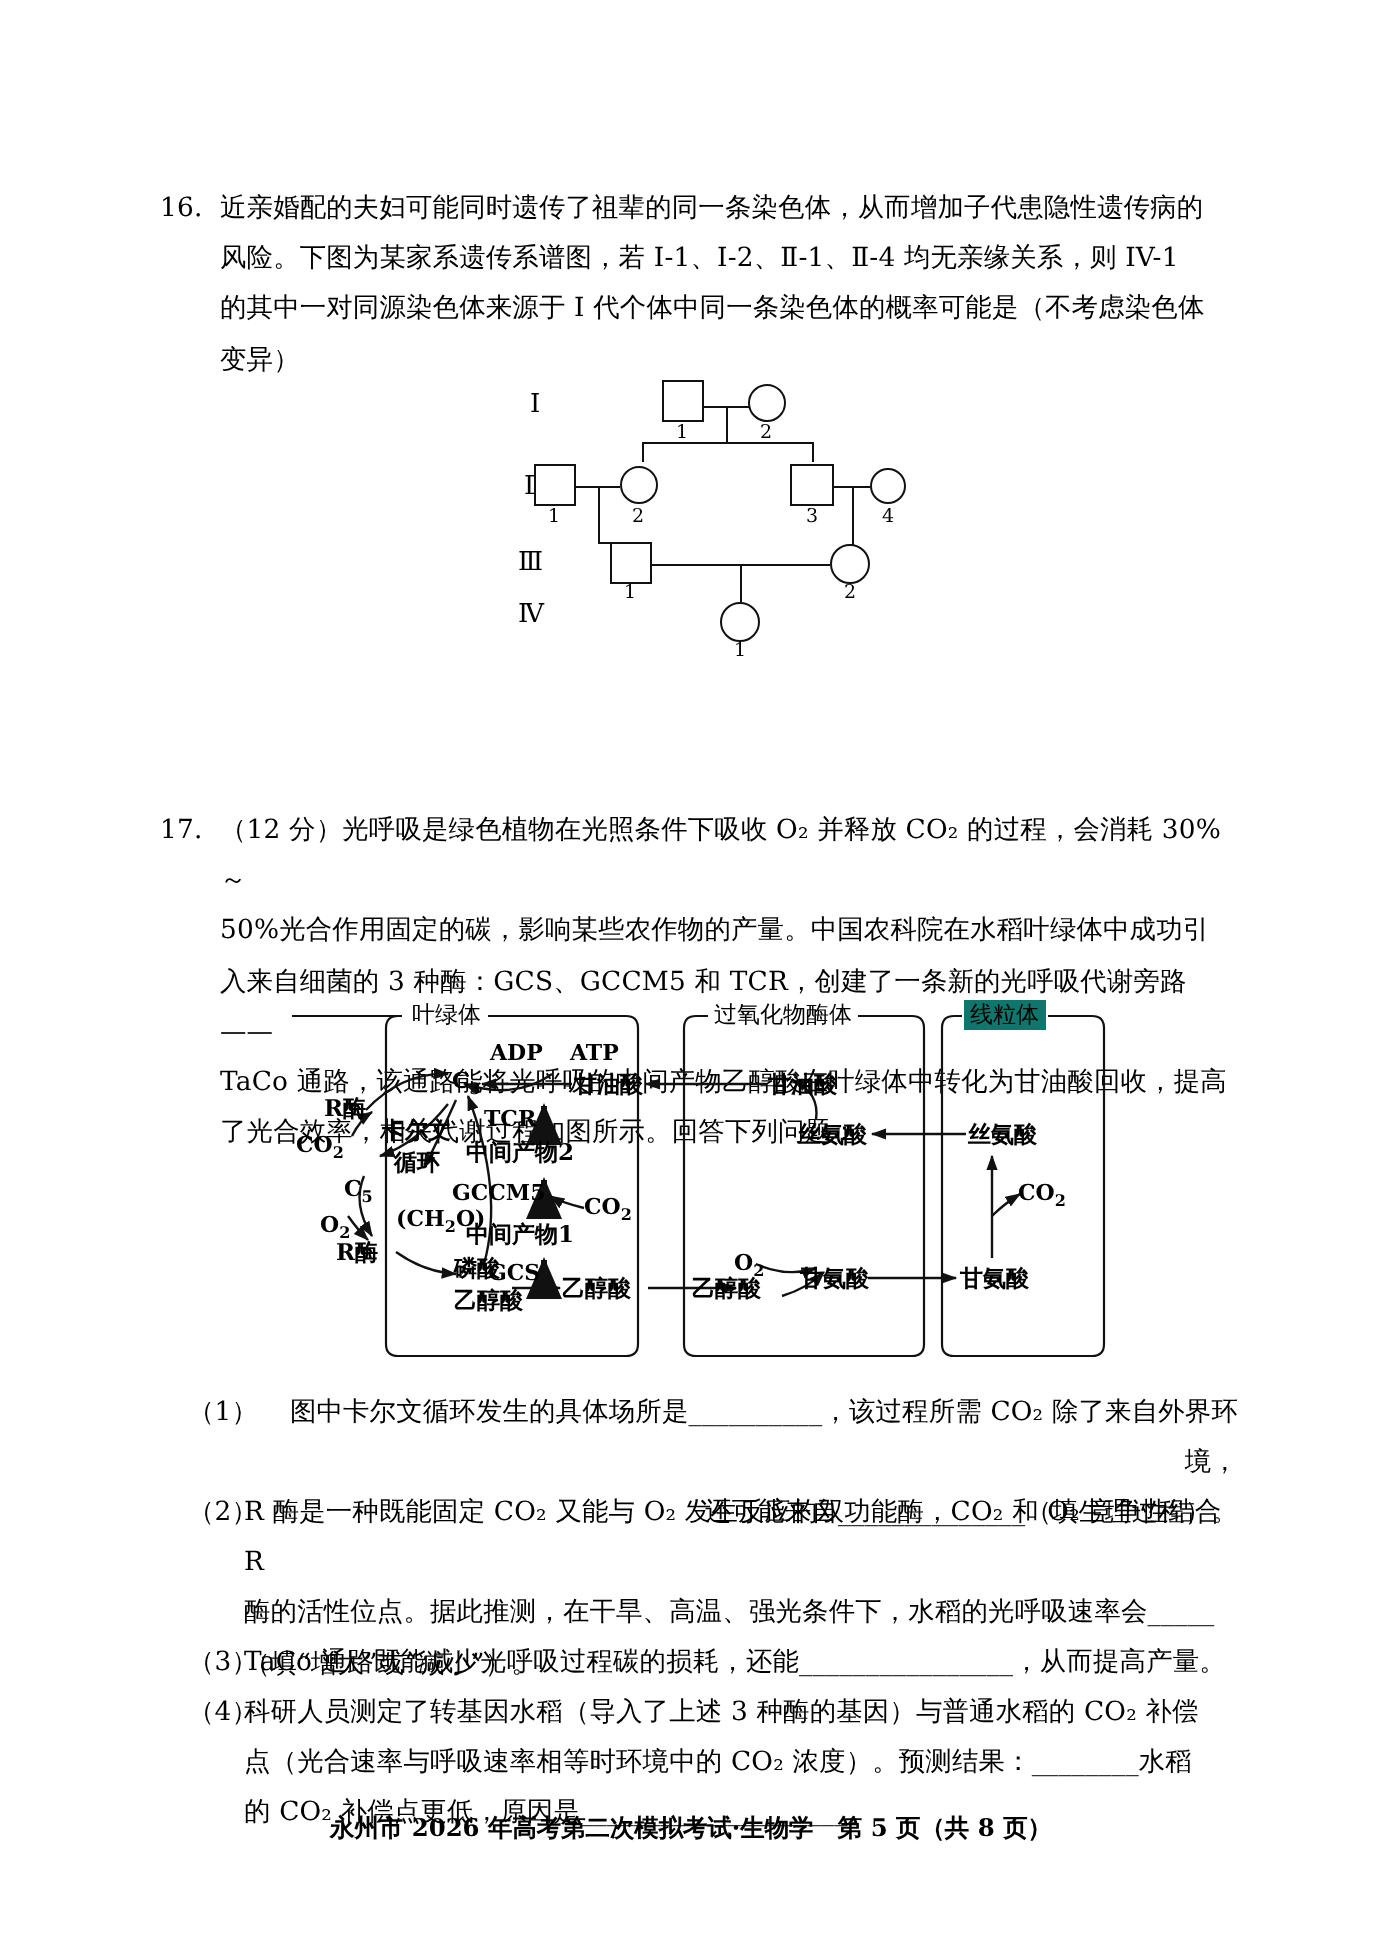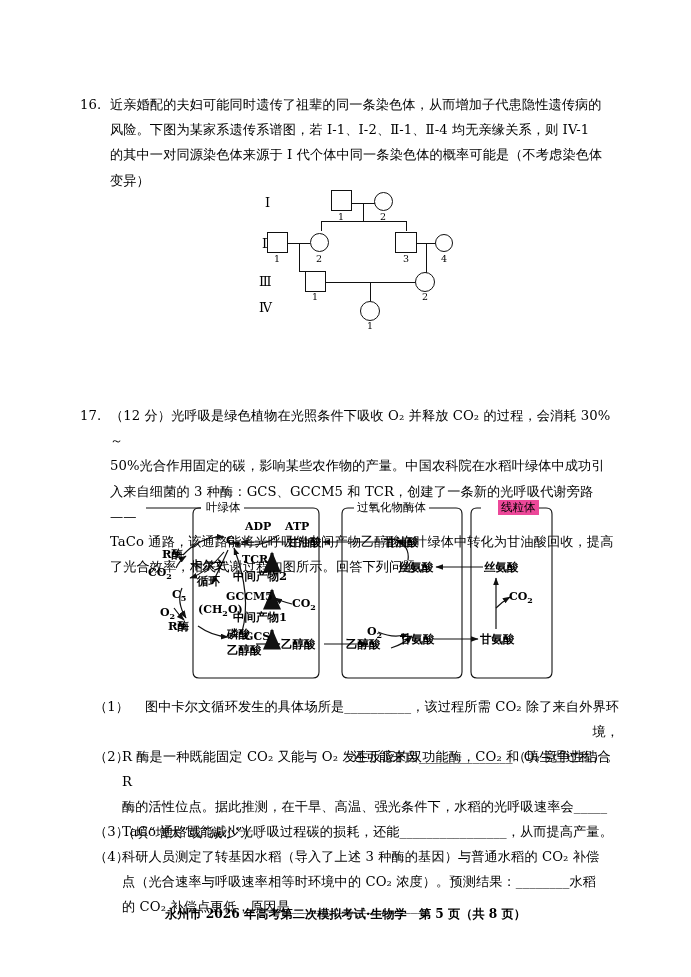--- a/index.html
+++ b/index.html
@@ -301,21 +301,21 @@
         <path d="M126,150 L126,134"></path>
       </g>
 
       <g fill="none" stroke="#111" stroke-width="1.2" marker-end="url(#ah)">
         <path d="M146,108 Q134,105 129,102"></path>
       </g>
     </svg>
 
     <span class="organelle" style="left:57px; top:4px; background:#fff; padding:0 3px;">叶绿体</span>
     <span class="organelle" style="left:208px; top:4px; background:#fff; padding:0 3px;">过氧化物酶体</span>
-    <span class="organelle" style="left:336px; top:4px; background:#ec4899; padding:0 3px;margin-left:16px;">线粒体</span>
+    <span class="organelle" style="left:336px; top:4px; background:#0f766e; padding:0 3px;">线粒体</span>
 
     <span class="d-lab" style="left:99px; top:24px;">ADP</span>
     <span class="d-lab" style="left:139px; top:24px;">ATP</span>
     <span class="d-lab cjk" style="left:141px; top:39px;">甘油酸</span>
     <span class="d-lab cjk" style="left:16px; top:51px;">R酶</span>
     <span class="d-lab" style="left:2px; top:70px;">CO<span class="sub">2</span></span>
     <span class="d-lab cjk" style="left:45px; top:62px;">卡尔文</span>
     <span class="d-lab cjk" style="left:51px; top:78px;">循环</span>
     <span class="d-lab" style="left:80px; top:38px;">C<span class="sub">3</span></span>
     <span class="d-lab" style="left:26px; top:92px;">C<span class="sub">5</span></span>

